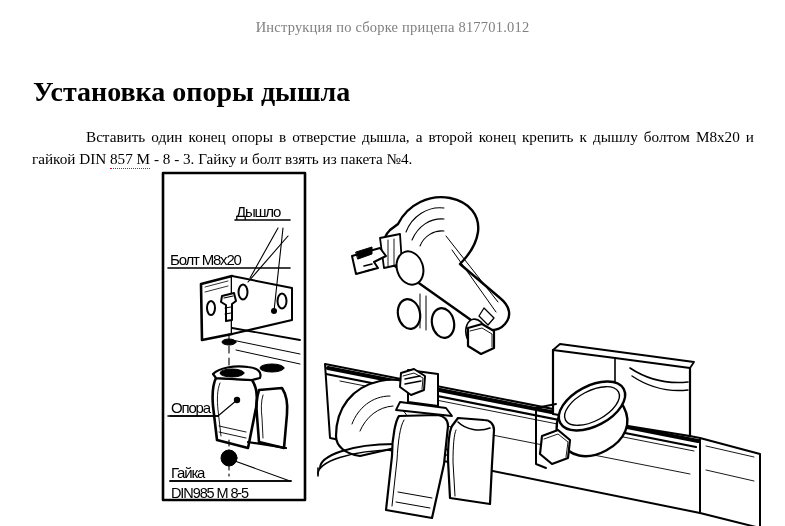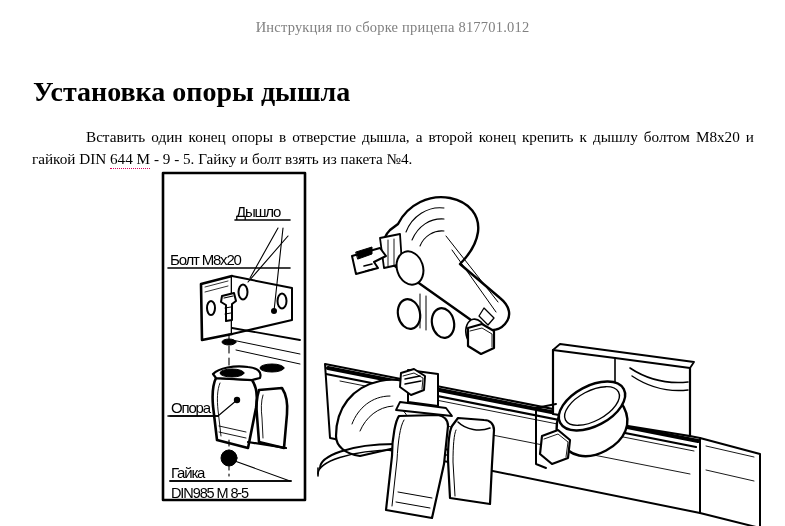--- a/index.html
+++ b/index.html
@@ -85,21 +85,21 @@
     fill: #000;
   }
 </style>
 </head>
 <body>
 
 <div class="doc-header">Инструкция по сборке прицепа 817701.012</div>
 
 <h1 class="doc-title">Установка опоры дышла</h1>
 
-<p class="doc-para"><span>Вставить один конец опоры в отверстие дышла, а второй конец крепить к дышлу болтом M8x20 и гайкой DIN </span><span class="spell-error">644 M</span><span> - 9 - 5. Гайку и болт взять из пакета №4.</span></p>
+<p class="doc-para"><span>Вставить один конец опоры в отверстие дышла, а второй конец крепить к дышлу болтом M8x20 и гайкой DIN </span><span class="spell-error">857 M</span><span> - 8 - 3. Гайку и болт взять из пакета №4.</span></p>
 
 <div class="figure-wrap">
 <svg width="785" height="358" viewBox="0 0 785 358" xmlns="http://www.w3.org/2000/svg">
 
   <g fill="none" stroke="#000" stroke-width="1.4" stroke-linejoin="round" stroke-linecap="round">
 
     <g stroke-width="1.5">
 
       <path d="M325,196 L700,270 L700,345 L330,270 Z" fill="#fff" stroke="#000" stroke-width="2"></path>
       <path d="M340,213 L694,283" stroke-width="0.9"></path>

